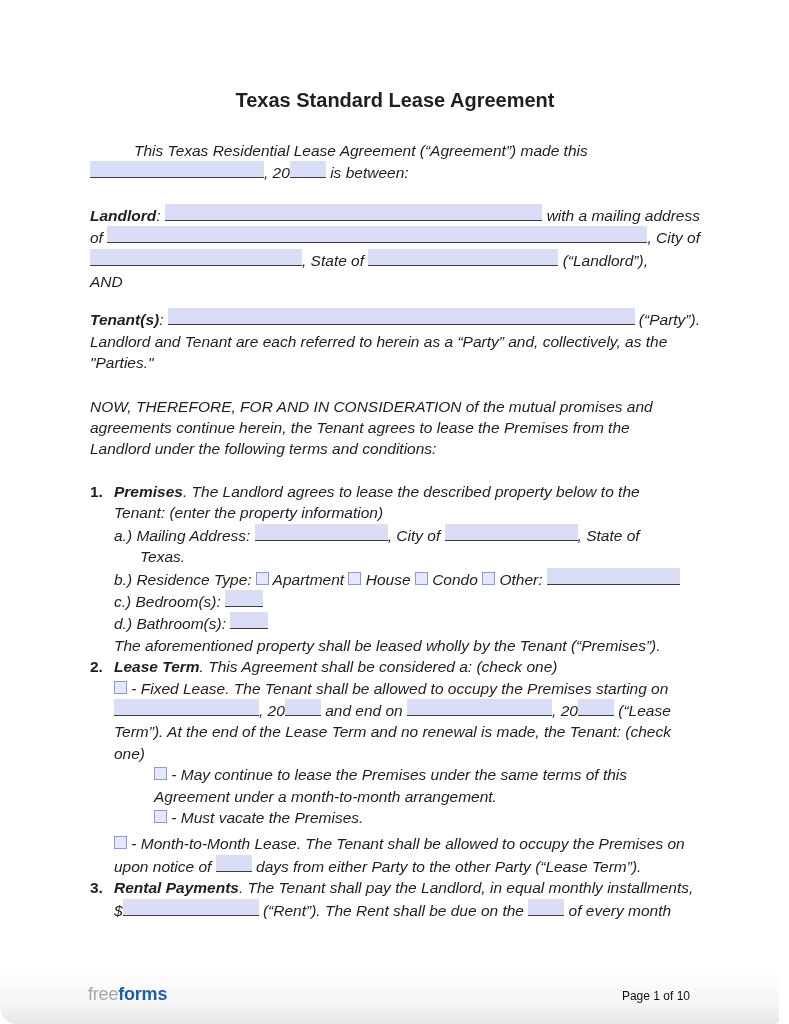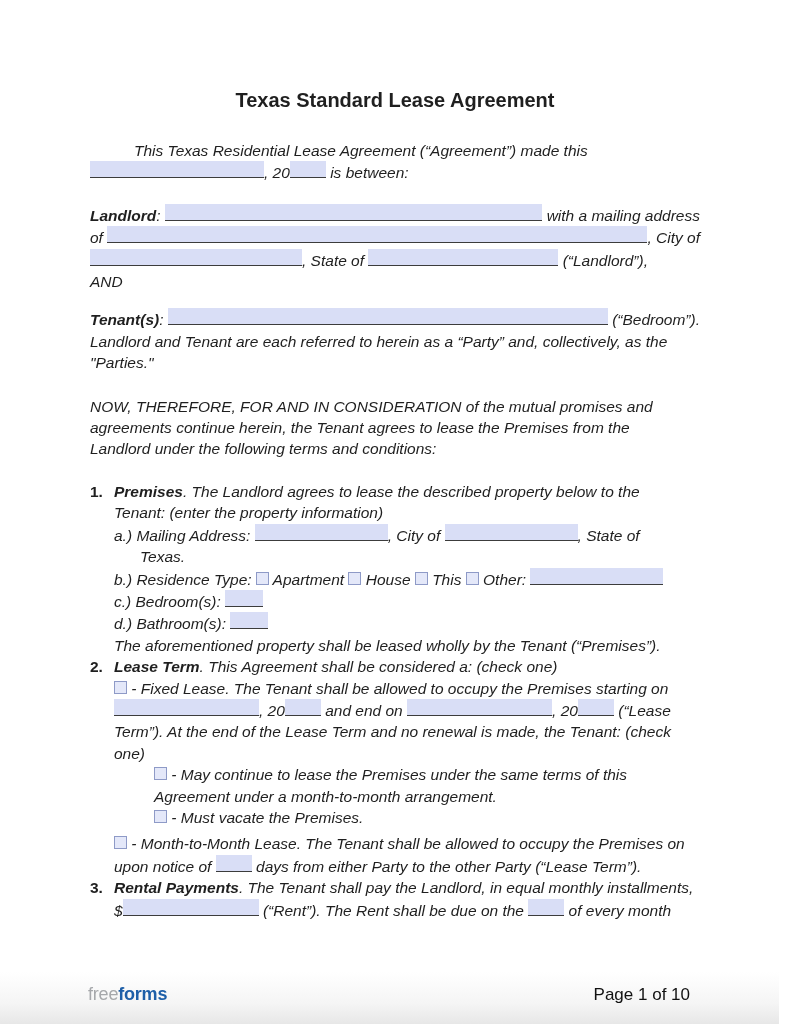--- a/index.html
+++ b/index.html
@@ -12,20 +12,21 @@
     --text:#1f1f1f;
   }
   html,body{margin:0;padding:0;background:#ffffff;}
   .page{
     position:relative;
     width:789px;height:1024px;
     background:#ffffff;
     overflow:hidden;
     font-family:"Liberation Sans", sans-serif;
     color:var(--text);
+    border-radius:17px;
   }
   .content{
     position:absolute;
     left:90px;top:88px;
     width:610px;
   }
   h1.doc-title{
     margin:0;
     font-size:20px;
     line-height:24px;
@@ -82,56 +83,56 @@
     background:linear-gradient(#ffffff 0%,#f5f5f5 60%,#e7e7e7 100%);
     box-sizing:border-box;
     padding:12px 89px 0 88px;
     display:flex;
     justify-content:space-between;
     align-items:baseline;
   }
   .brand{font-size:18px;letter-spacing:-0.2px;}
   .brand .free{color:var(--brand-gray);font-weight:400;}
   .brand .forms{color:var(--brand-blue);font-weight:bold;}
-  .page-num{font-size:17px;color:#111;}
+  .page-num{font-size:12px;color:#111;}
 </style>
 </head>
 <body>
 
 <div class="page">
   <div class="content" id="doc-body">
     <h1 class="doc-title">Texas Standard Lease Agreement</h1>
 
   <div class="blk" id="blk-intro">
         <div class="line ind-first"><span class="run">This Texas Residential Lease Agreement (“Agreement”) made this</span></div>
         <div class="line"><span class="blank" style="width: 174px;"></span><span class="run">, 20</span><span class="blank" style="width: 36px;"></span><span class="run"> is between:</span></div>
       </div>
       <div class="blk" id="blk-landlord">
         <div class="line flex"><span class="run bold">Landlord</span><span class="run">: </span><span class="blank fill"></span><span class="run"> with a mailing address</span></div>
         <div class="line flex"><span class="run">of </span><span class="blank fill"></span><span class="run">, City of</span></div>
         <div class="line"><span class="blank" style="width: 212px;"></span><span class="run">, State of </span><span class="blank" style="width: 190px;"></span><span class="run"> (“Landlord”),</span></div>
         <div class="line"><span class="run">AND</span></div>
       </div>
       <div class="blk" id="blk-tenant">
-        <div class="line flex"><span class="run bold">Tenant(s)</span><span class="run">: </span><span class="blank fill"></span><span class="run"> (“Bedroom”).</span></div>
+        <div class="line flex"><span class="run bold">Tenant(s)</span><span class="run">: </span><span class="blank fill"></span><span class="run"> (“Party”).</span></div>
         <div class="line"><span class="run">Landlord and Tenant are each referred to herein as a “Party” and, collectively, as the</span></div>
         <div class="line"><span class="run">"Parties."</span></div>
       </div>
       <div class="blk" id="blk-consideration">
         <div class="line"><span class="run">NOW, THEREFORE, FOR AND IN CONSIDERATION of the mutual promises and</span></div>
         <div class="line"><span class="run">agreements continue herein, the Tenant agrees to lease the Premises from the</span></div>
         <div class="line"><span class="run">Landlord under the following terms and conditions:</span></div>
       </div>
       <div class="blk list" id="blk-premises">
         <span class="num">1.</span>
         <div class="line"><span class="run bold">Premises</span><span class="run">. The Landlord agrees to lease the described property below to the</span></div>
         <div class="line"><span class="run">Tenant: (enter the property information)</span></div>
         <div class="line"><span class="run">a.) Mailing Address: </span><span class="blank" style="width: 133px;"></span><span class="run">, City of </span><span class="blank" style="width: 133px;"></span><span class="run">, State of</span></div>
         <div class="line ind-inner"><span class="run">Texas.</span></div>
-        <div class="line"><span class="run">b.) Residence Type: </span><span class="cb"></span><span class="run"> Apartment </span><span class="cb"></span><span class="run"> House </span><span class="cb"></span><span class="run"> This </span><span class="cb"></span><span class="run"> Other: </span><span class="blank" style="width: 133px;"></span></div>
+        <div class="line"><span class="run">b.) Residence Type: </span><span class="cb"></span><span class="run"> Apartment </span><span class="cb"></span><span class="run"> House </span><span class="cb"></span><span class="run"> Condo </span><span class="cb"></span><span class="run"> Other: </span><span class="blank" style="width: 133px;"></span></div>
         <div class="line"><span class="run">c.) Bedroom(s): </span><span class="blank" style="width: 38px;"></span></div>
         <div class="line"><span class="run">d.) Bathroom(s): </span><span class="blank" style="width: 38px;"></span></div>
         <div class="line"><span class="run">The aforementioned property shall be leased wholly by the Tenant (“Premises”).</span></div>
       </div>
       <div class="blk list" id="blk-lease-term">
         <span class="num">2.</span>
         <div class="line"><span class="run bold">Lease Term</span><span class="run">. This Agreement shall be considered a: (check one)</span></div>
         <div class="line"><span class="cb"></span><span class="run"> - Fixed Lease. The Tenant shall be allowed to occupy the Premises starting on</span></div>
         <div class="line"><span class="blank" style="width: 145px;"></span><span class="run">, 20</span><span class="blank" style="width: 36px;"></span><span class="run"> and end on </span><span class="blank" style="width: 145px;"></span><span class="run">, 20</span><span class="blank" style="width: 36px;"></span><span class="run"> (“Lease</span></div>
         <div class="line"><span class="run">Term”). At the end of the Lease Term and no renewal is made, the Tenant: (check</span></div>

